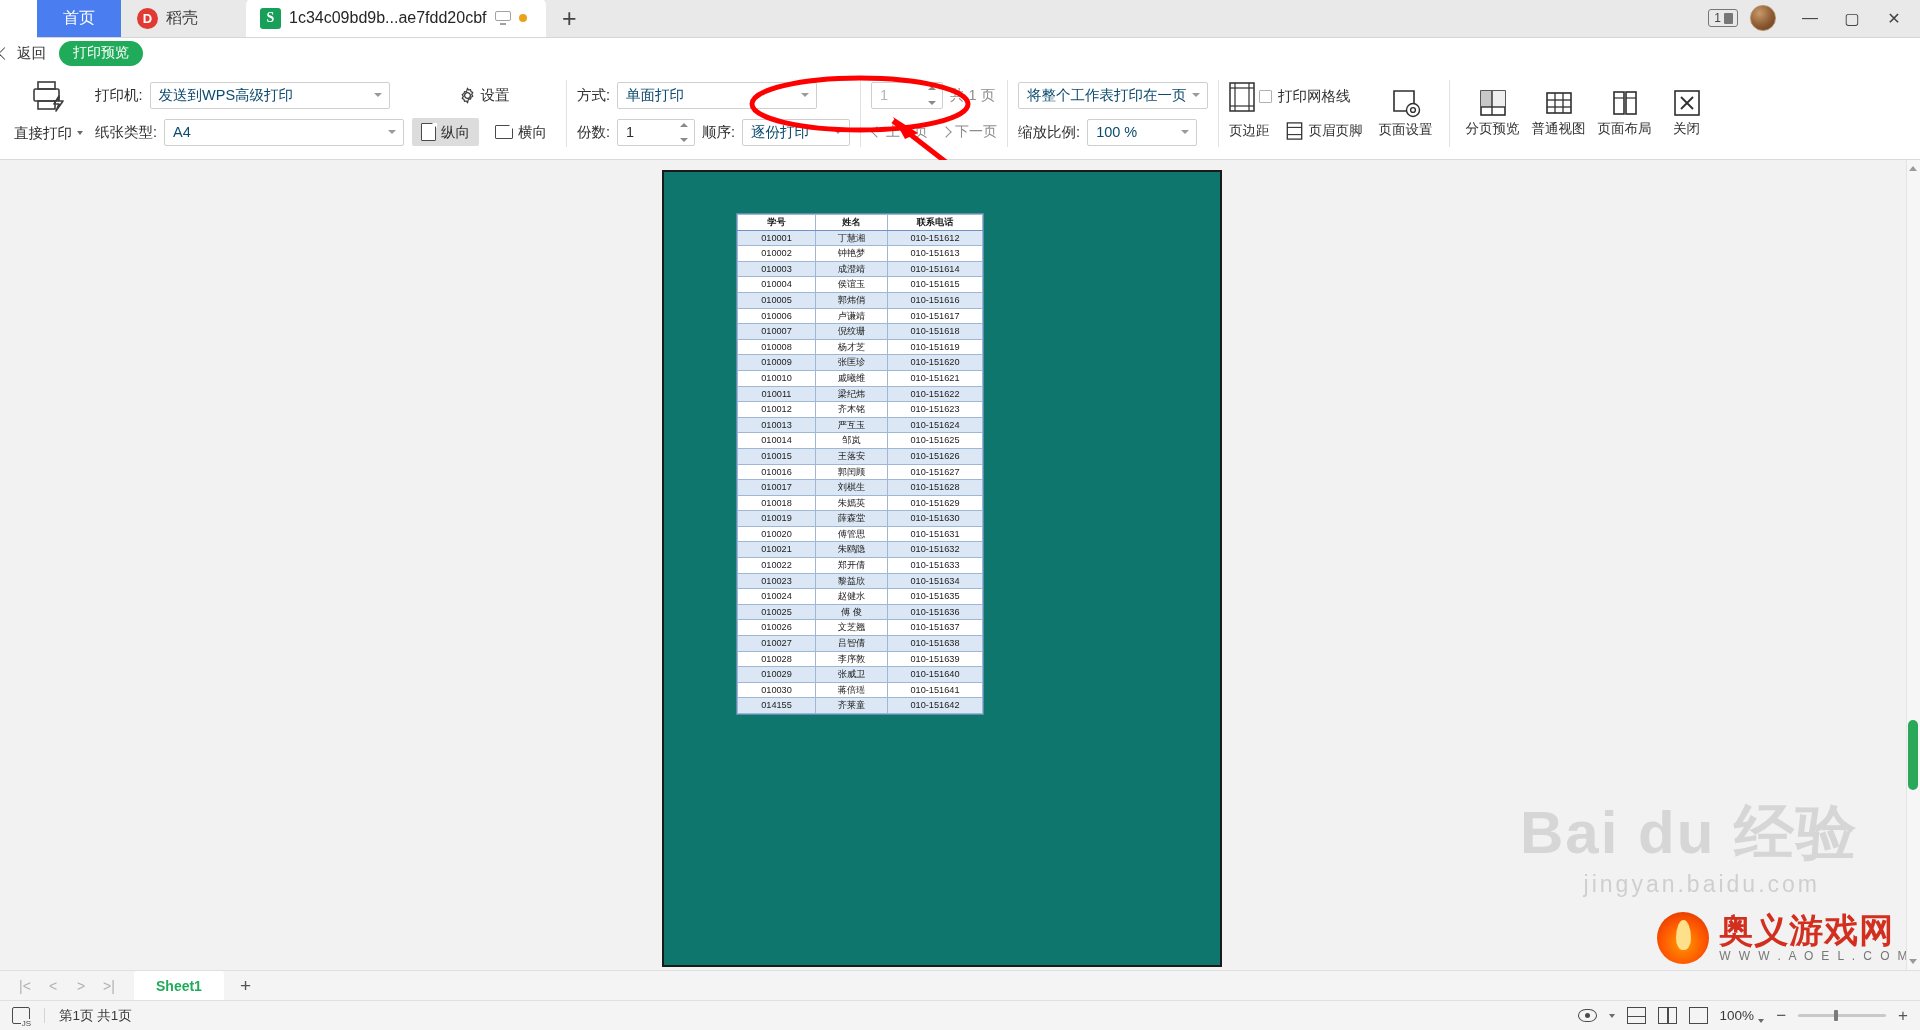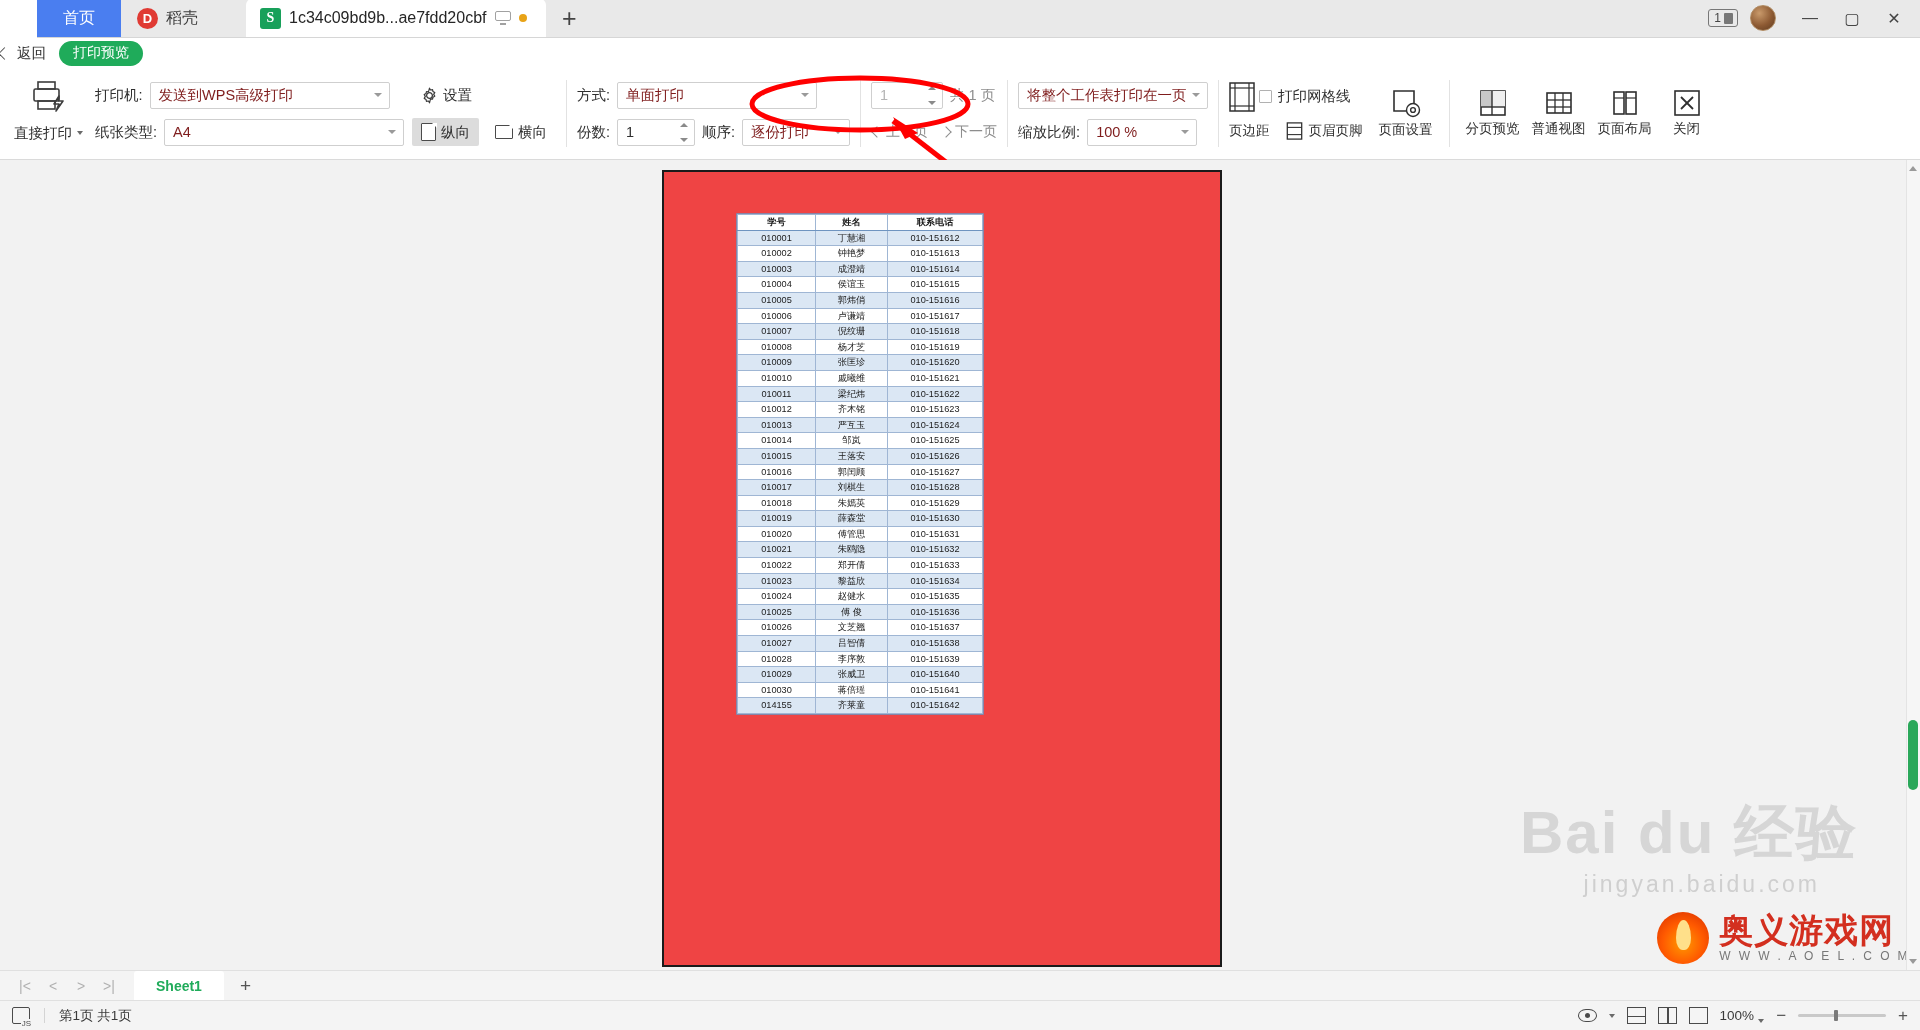--- a/index.html
+++ b/index.html
@@ -106,21 +106,21 @@
   .tb-group { display: flex; flex-direction: column; justify-content: center; gap: 7px; }
   .tb-row { display: flex; align-items: center; gap: 7px; height: 30px; }
   .lbl { font-size: 14.5px; color: #2f2f2f; white-space: nowrap; }
   .sep {
     width: 1px; background: #e2e2e2; margin: 12px 10px; align-self: stretch;
   }
 
   .combo {
     position: relative; display: flex; align-items: center;
     height: 27px; border: 1px solid #cfcfcf; border-radius: 2px;
-    background: #fff; font-size: 14.5px; color: #7f1d1d;
+    background: #fff; font-size: 14.5px; color: #0c4a6e;
     padding: 0 22px 0 8px; white-space: nowrap;
   }
   .combo .car {
     position: absolute; right: 7px; top: 50%; margin-top: -2px;
     width: 0; height: 0; border-left: 4px solid transparent; border-right: 4px solid transparent;
     border-top: 4.5px solid #9a9a9a;
   }
 
   .spin {
     position: relative; display: flex; align-items: center;
@@ -168,21 +168,21 @@
   }
 
   
   .workarea {
     position: absolute; left: 0; top: 160px; right: 0; bottom: 60px;
     background: #f2f2f2; overflow: hidden;
   }
   .paper {
     position: absolute; left: 662px; top: 10px;
     width: 560px; height: 797px;
-    background: #ef4444; border: 2px solid #1a1a1a;
+    background: #0f766e; border: 2px solid #1a1a1a;
   }
   .sheet-table {
     position: absolute; left: 73px; top: 42px;
     border-collapse: collapse; font-size: 9.2px; color: #1b1b1b;
     font-family: "Liberation Sans", sans-serif;
   }
   .sheet-table th, .sheet-table td {
     border: 0.6px solid #9fb6d4;
     padding: 0; height: 14.6px; line-height: 14.6px;
     text-align: center; white-space: nowrap;
@@ -338,21 +338,21 @@
       </div>
       <div class="tb-row">
         <span class="lbl">纸张类型:</span>
         <div class="combo" style="width:240px;">
           <span>A4</span>
           <i class="car"></i>
         </div>
       </div>
     </div>
 
-    <div class="tb-group" style="margin-left:8px;">
+    <div class="tb-group" style="margin-left:8px;align-items:center;">
       <div class="tb-row">
         <div class="or-btn">
           <svg width="17" height="17" viewBox="0 0 20 20">
             <path d="M10 6.6a3.4 3.4 0 1 0 0 6.8 3.4 3.4 0 0 0 0-6.8z" fill="none" stroke="#3c3c3c" stroke-width="1.5"></path>
             <path d="M10 1.4l1.2 2.1 2.4-.5.5 2.4 2.1 1.2-1.3 2.1 1.3 2.1-2.1 1.2-.5 2.4-2.4-.5L10 18.6l-1.2-2.1-2.4.5-.5-2.4-2.1-1.2L5.1 11 3.8 8.9l2.1-1.2.5-2.4 2.4.5z" fill="none" stroke="#3c3c3c" stroke-width="1.4" stroke-linejoin="round"></path>
           </svg>
           <span>设置</span>
         </div>
       </div>
       <div class="tb-row">

